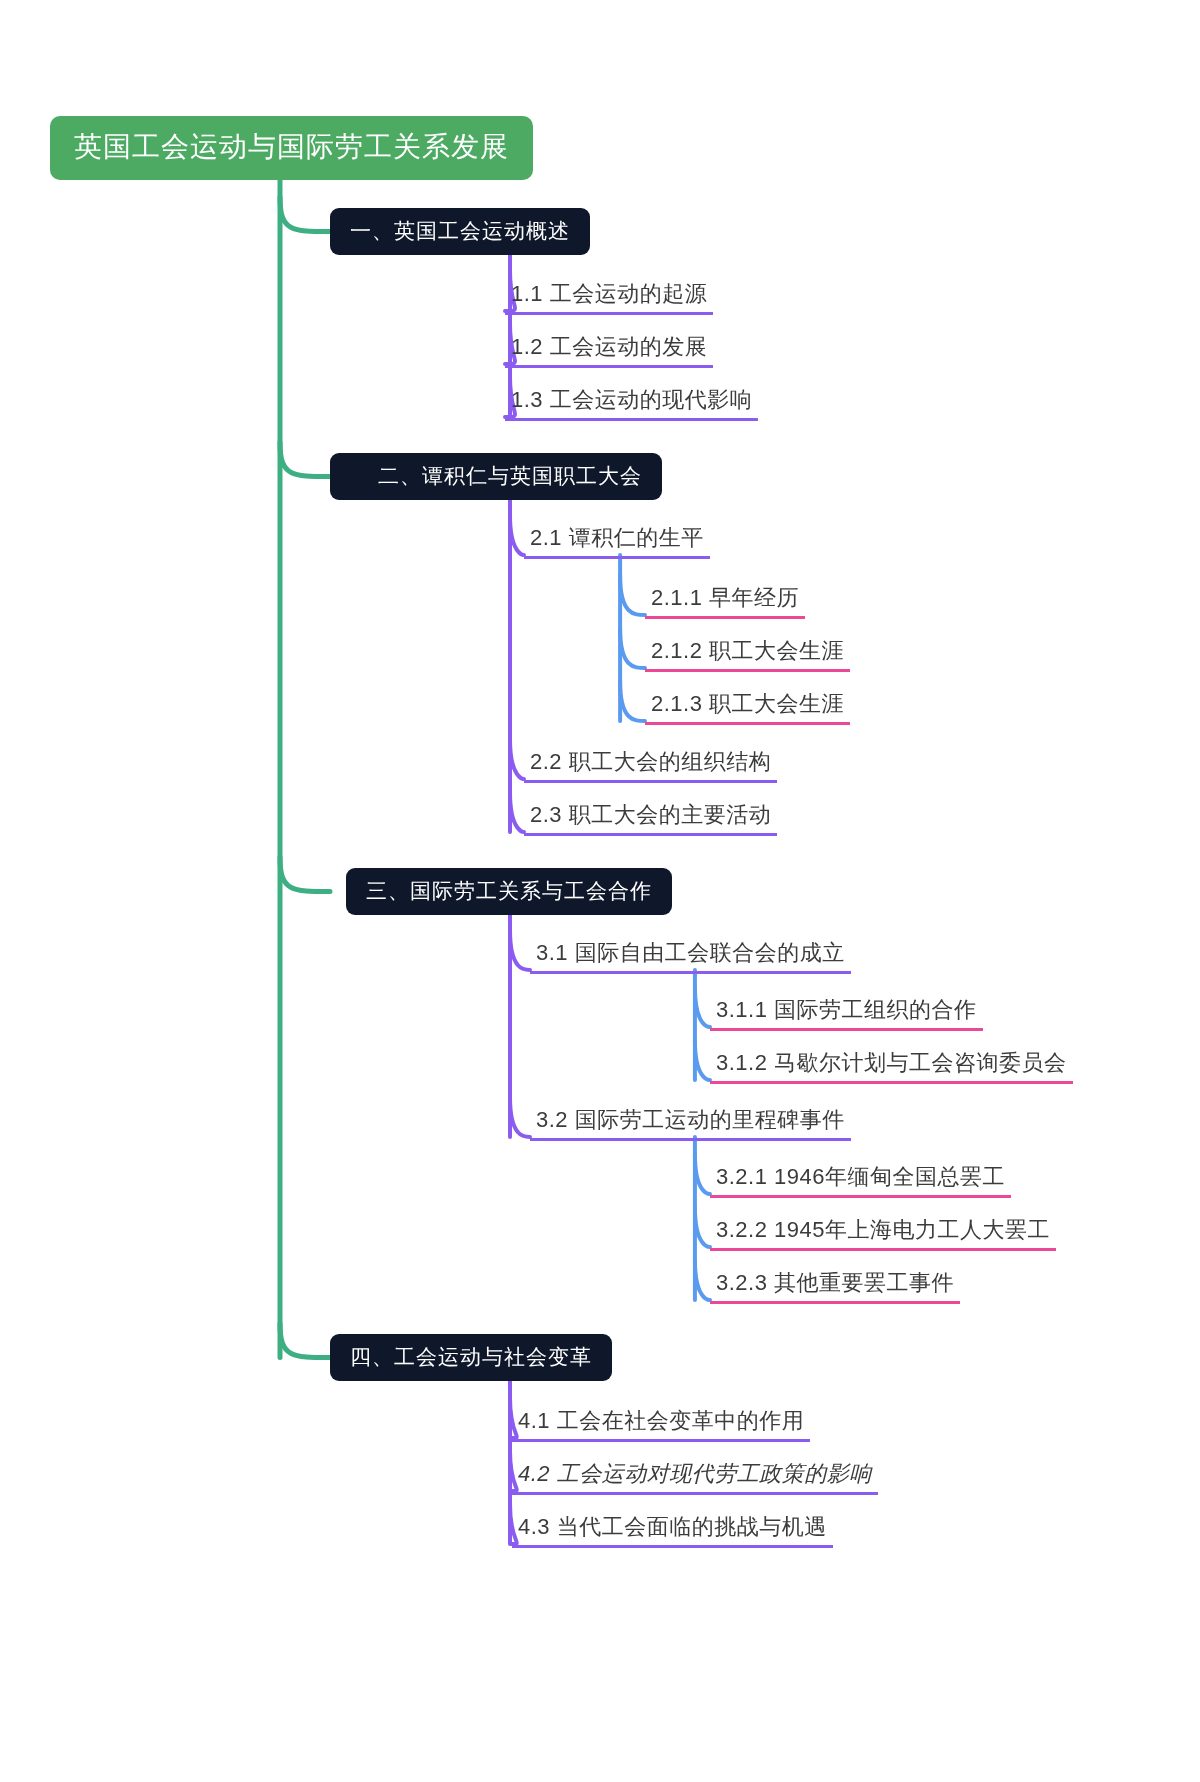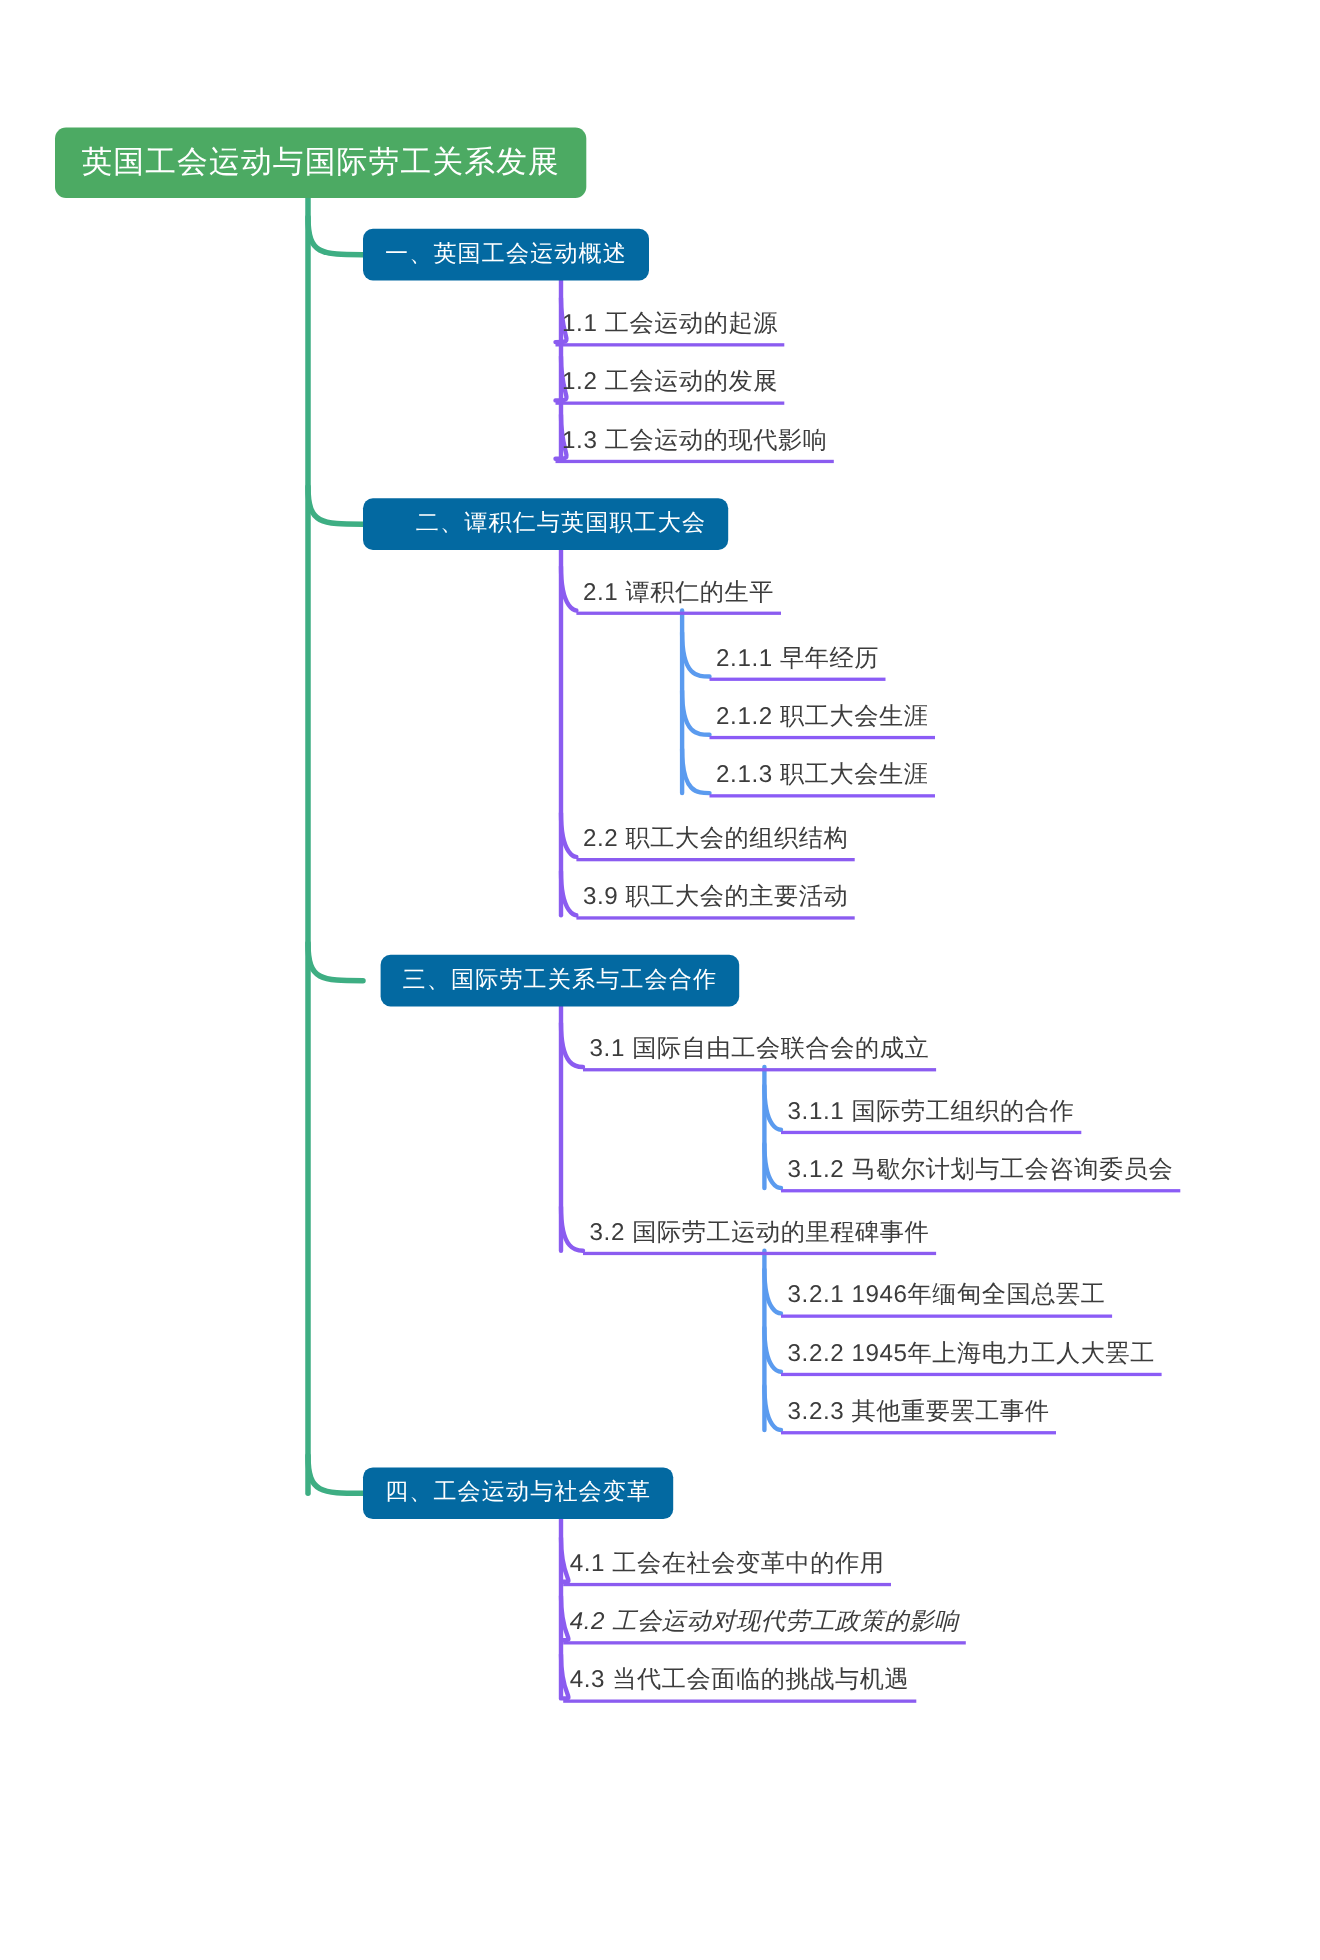--- a/index.html
+++ b/index.html
@@ -14,31 +14,31 @@
   .node{position:absolute;box-sizing:border-box;white-space:nowrap;}
 
   
   .root{
     background:#4caa63;color:#ffffff;border-radius:10px;
     font-size:28px;line-height:1;padding:17px 24px 19px 24px;
     letter-spacing:1px;
   }
   
   .topic{
-    background:#0369a1;color:#ffffff;border-radius:9px;
+    background:#0f172a;color:#ffffff;border-radius:9px;
     font-size:21px;line-height:1;padding:12px 20px 14px 20px;
     letter-spacing:1px;
   }
   
   .leaf{
     color:#3c3c3c;font-size:22px;line-height:1;
     padding:0 6px 7px 6px;letter-spacing:.5px;
   }
   .leaf.l2{border-bottom:3px solid #8b5cf0;}
-  .leaf.l3{border-bottom:3px solid #8b5cf6;}
+  .leaf.l3{border-bottom:3px solid #ec4899;}
 </style>
 </head>
 <body>
 
 <div id="canvas">
   <svg id="links">
       <path d="M 280 106 L 280 1311.5" fill="none" stroke="#3eae83" stroke-width="5" stroke-linecap="round"></path>
       <path d="M 280 151.5 C 280 185.5, 292 185.5, 330 185.5" fill="none" stroke="#3eae83" stroke-width="5" stroke-linecap="round"></path>
       <path d="M 280 396.5 C 280 430.5, 292 430.5, 330 430.5" fill="none" stroke="#3eae83" stroke-width="5" stroke-linecap="round"></path>
       <path d="M 280 811.5 C 280 845.5, 292 845.5, 330 845.5" fill="none" stroke="#3eae83" stroke-width="5" stroke-linecap="round"></path>
@@ -75,21 +75,21 @@
       <div class="node topic" style="left: 330px; top: 162px;">一、英国工会运动概述</div>
       <div class="node leaf l2" style="left: 505px; top: 237px;">1.1 工会运动的起源</div>
       <div class="node leaf l2" style="left: 505px; top: 290px;">1.2 工会运动的发展</div>
       <div class="node leaf l2" style="left: 505px; top: 343px;">1.3 工会运动的现代影响</div>
       <div class="node topic" style="left: 330px; top: 407px; padding-left: 48px;">二、谭积仁与英国职工大会</div>
       <div class="node leaf l2" style="left: 524px; top: 481px;">2.1 谭积仁的生平</div>
       <div class="node leaf l3" style="left: 645px; top: 541px;">2.1.1 早年经历</div>
       <div class="node leaf l3" style="left: 645px; top: 594px;">2.1.2 职工大会生涯</div>
       <div class="node leaf l3" style="left: 645px; top: 647px;">2.1.3 职工大会生涯</div>
       <div class="node leaf l2" style="left: 524px; top: 705px;">2.2 职工大会的组织结构</div>
-      <div class="node leaf l2" style="left: 524px; top: 758px;">3.9 职工大会的主要活动</div>
+      <div class="node leaf l2" style="left: 524px; top: 758px;">2.3 职工大会的主要活动</div>
       <div class="node topic" style="left: 346px; top: 822px;">三、国际劳工关系与工会合作</div>
       <div class="node leaf l2" style="left: 530px; top: 896px;">3.1 国际自由工会联合会的成立</div>
       <div class="node leaf l3" style="left: 710px; top: 953px;">3.1.1 国际劳工组织的合作</div>
       <div class="node leaf l3" style="left: 710px; top: 1006px;">3.1.2 马歇尔计划与工会咨询委员会</div>
       <div class="node leaf l2" style="left: 530px; top: 1063px;">3.2 国际劳工运动的里程碑事件</div>
       <div class="node leaf l3" style="left: 710px; top: 1120px;">3.2.1 1946年缅甸全国总罢工</div>
       <div class="node leaf l3" style="left: 710px; top: 1173px;">3.2.2 1945年上海电力工人大罢工</div>
       <div class="node leaf l3" style="left: 710px; top: 1226px;">3.2.3 其他重要罢工事件</div>
       <div class="node topic" style="left: 330px; top: 1288px;">四、工会运动与社会变革</div>
       <div class="node leaf l2" style="left: 512px; top: 1364px;">4.1 工会在社会变革中的作用</div>

